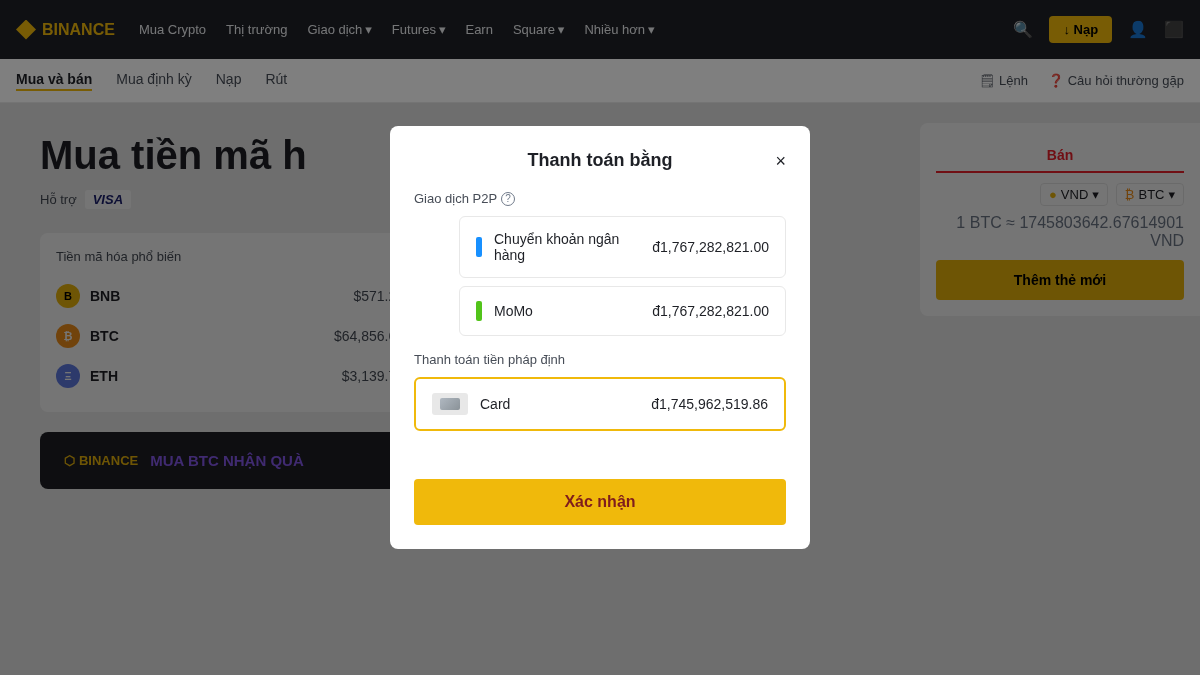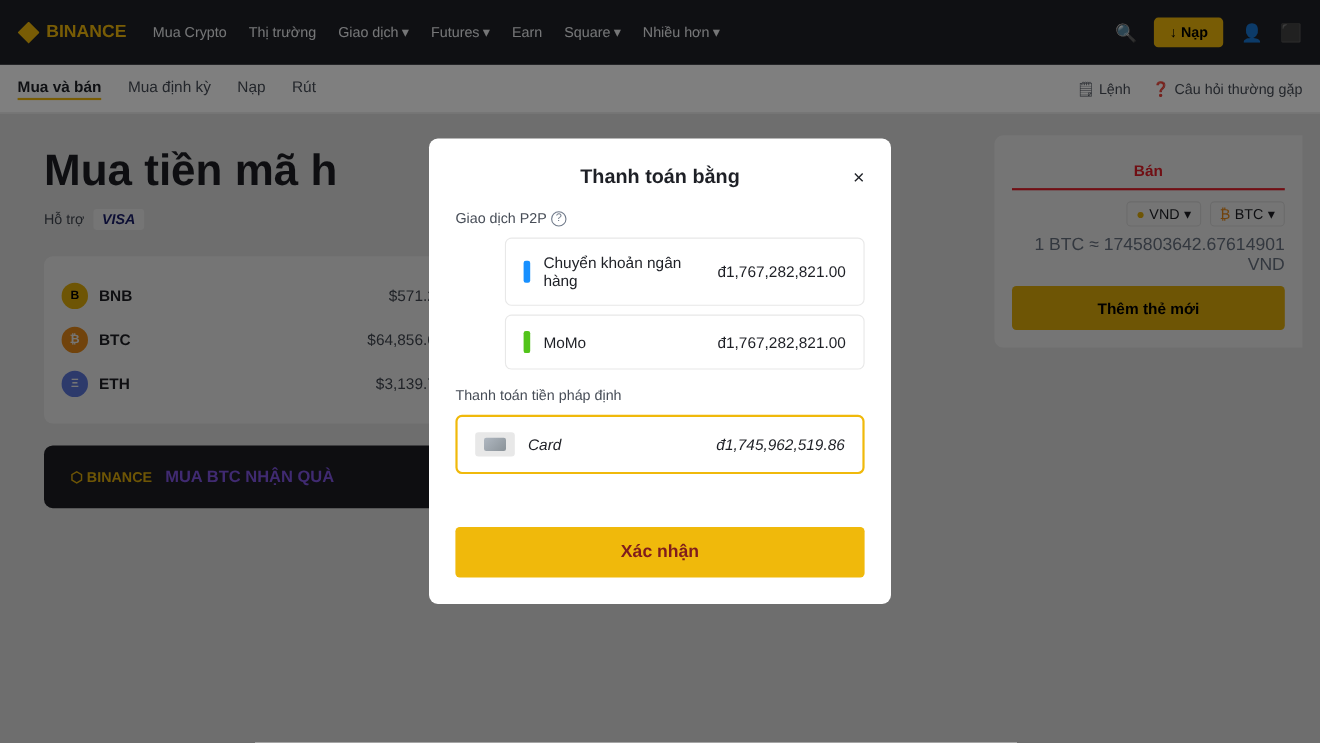--- a/index.html
+++ b/index.html
@@ -195,21 +195,21 @@
     .promo-text {
       color: #8b5cf6;
       font-size: 15px;
       font-weight: 700;
     }
 
     
     .right-panel {
       position: absolute;
       top: 20px;
-      right: 16px;
+      right: 0;
       background: #fff;
       border-radius: 8px 0 0 8px;
       padding: 16px;
       width: 280px;
     }
     .buy-sell-tabs {
       display: flex;
       gap: 0;
     }
     .buy-sell-tab {
@@ -367,21 +367,20 @@
     .card-option {
       border: 2px solid #f0b90b;
       border-radius: 6px;
       padding: 14px 16px;
       display: flex;
       align-items: center;
       gap: 12px;
       margin-bottom: 8px;
       cursor: pointer;
       background: #fff;
-      font-style: italic;
     }
     .card-icon {
       width: 36px;
       height: 22px;
       background: #e8e8e8;
       border-radius: 3px;
       display: flex;
       align-items: center;
       justify-content: center;
     }
@@ -449,20 +448,21 @@
 </nav>
 
 <div class="main-content">
   <div class="page-title">Mua tiền mã h</div>
   <div class="support-row">
     <span>Hỗ trợ</span>
     <span class="visa-badge">VISA</span>
   </div>
 
   <div class="coins-section">
+    <div class="coins-title">Tiền mã hóa phổ biến</div>
     <div class="coin-row">
       <div class="coin-icon bnb">B</div>
       <span class="coin-name">BNB</span>
       <span class="coin-price">$571.20</span>
     </div>
     <div class="coin-row">
       <div class="coin-icon btc">₿</div>
       <span class="coin-name">BTC</span>
       <span class="coin-price">$64,856.68</span>
     </div>

